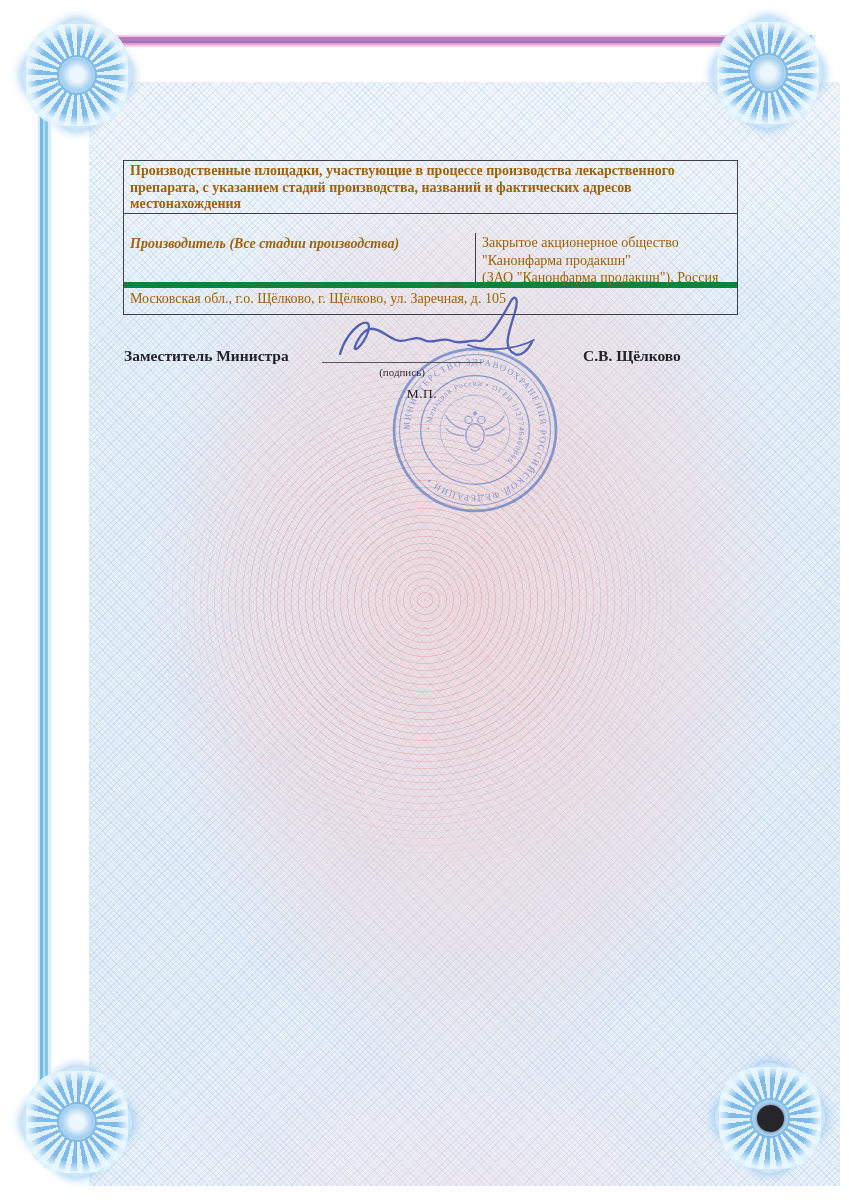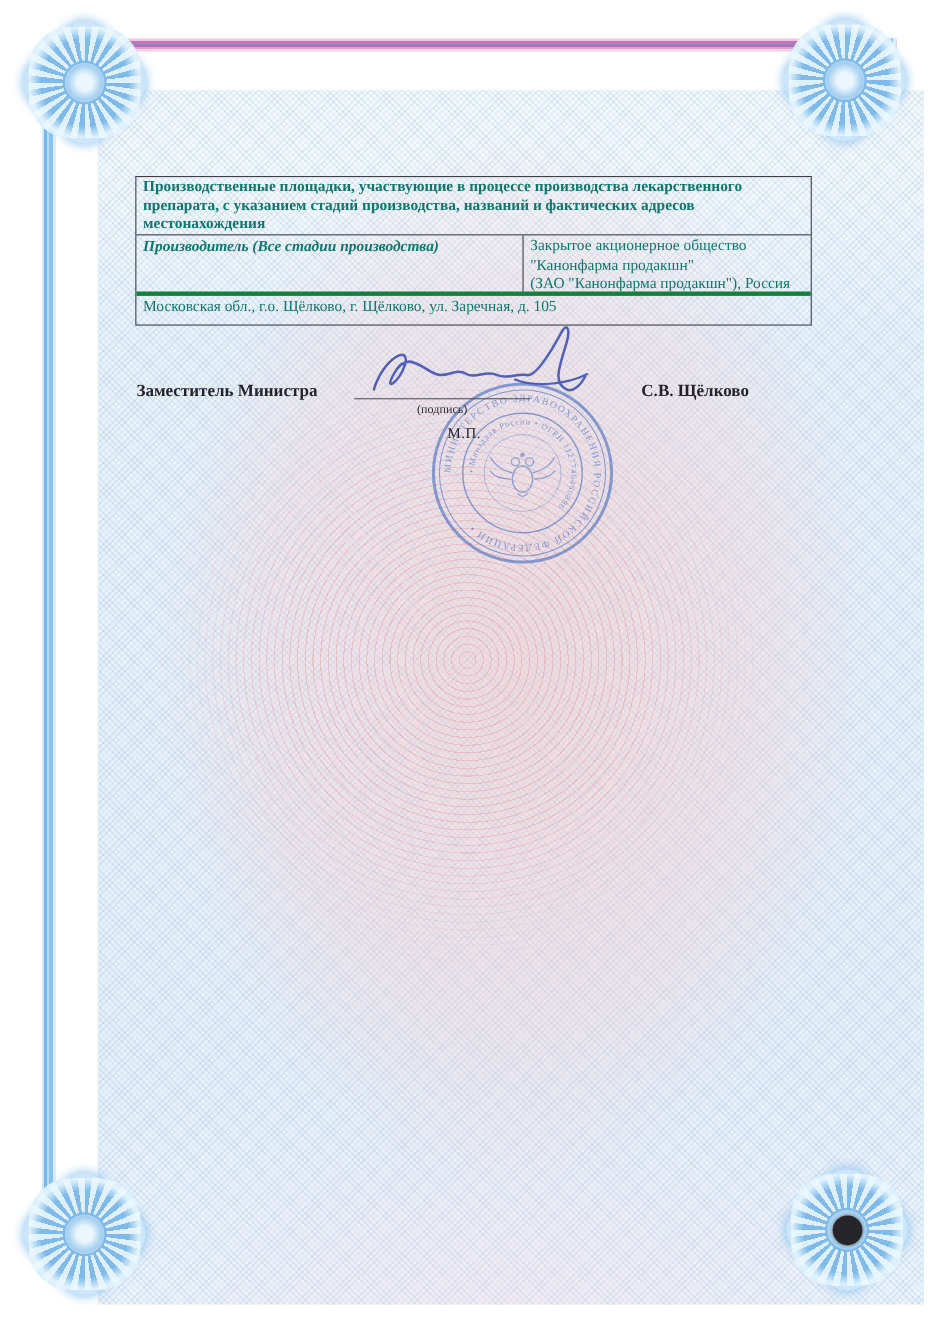--- a/index.html
+++ b/index.html
@@ -73,27 +73,27 @@
   }
 
   
   .doc-header {
     position:absolute; left:38px; top:53px; width:777px; z-index:5;
     text-align:center; font-size:15.5px; color:#2c2c34; letter-spacing:0.2px;
   }
 
   .cert-table {
     position:absolute; left:123px; top:160px; width:615px; z-index:5;
-    border:1px solid #3f3f46; color:#0f766e; background:rgba(255,255,255,0.06);
+    border:1px solid #3f3f46; color:#a16207; background:rgba(255,255,255,0.06);
   }
   .row-title {
     height:53px; border-bottom:1px solid #3f3f46;
     font-weight:bold; font-size:14px; line-height:16.5px; padding:2px 6px;
   }
-  .row-producer { height:55px; border-bottom:4px solid #15803d; display:flex; }
+  .row-producer { height:55px; border-bottom:6px solid #15803d; display:flex;margin-top:19px; }
   .cell-producer-label {
     width:352px; border-right:1px solid #3f3f46;
     font-weight:bold; font-style:italic; font-size:14px; padding:3px 6px;
   }
   .cell-producer-value { flex:1; font-size:14px; line-height:17.5px; padding:1px 6px; }
   .cell-producer-value div { white-space:nowrap; }
   .row-address { height:26px; font-size:14px; padding:3px 6px; }
 
   .sig-left  { position:absolute; left:124px; top:347px; z-index:6; font-weight:bold; font-size:15.5px; color:#232329; }
   .sig-right { position:absolute; left:583px; top:347px; z-index:6; font-weight:bold; font-size:15.5px; color:#232329; }

